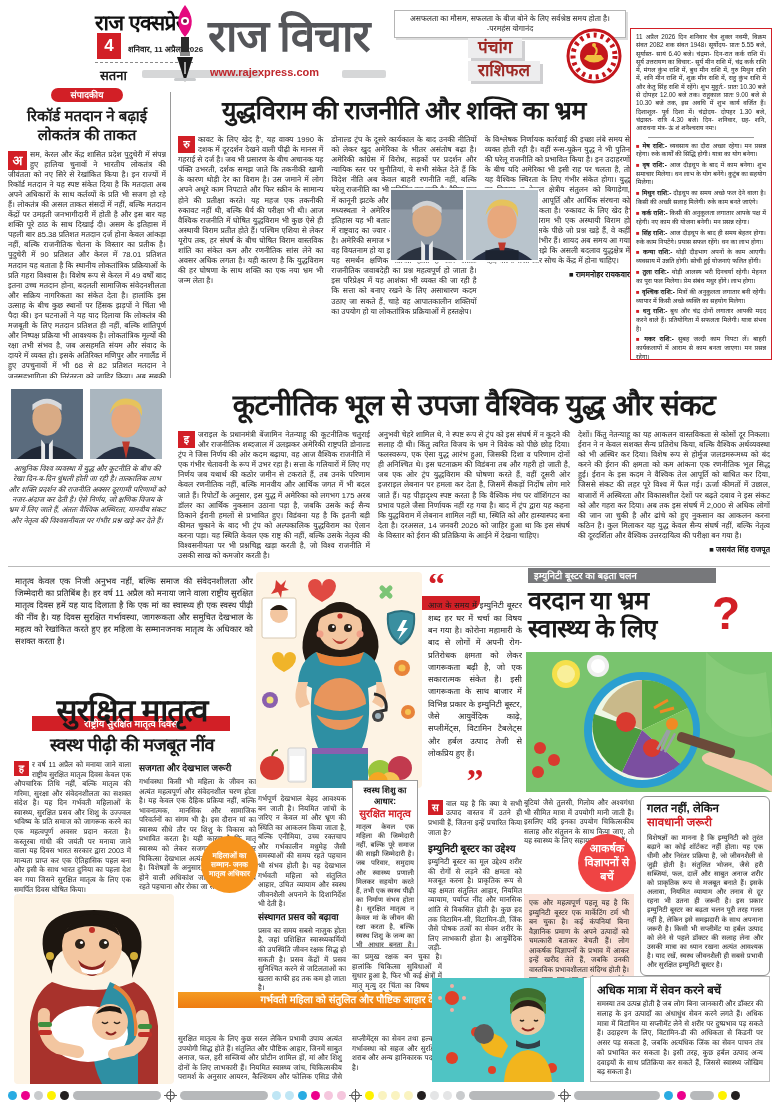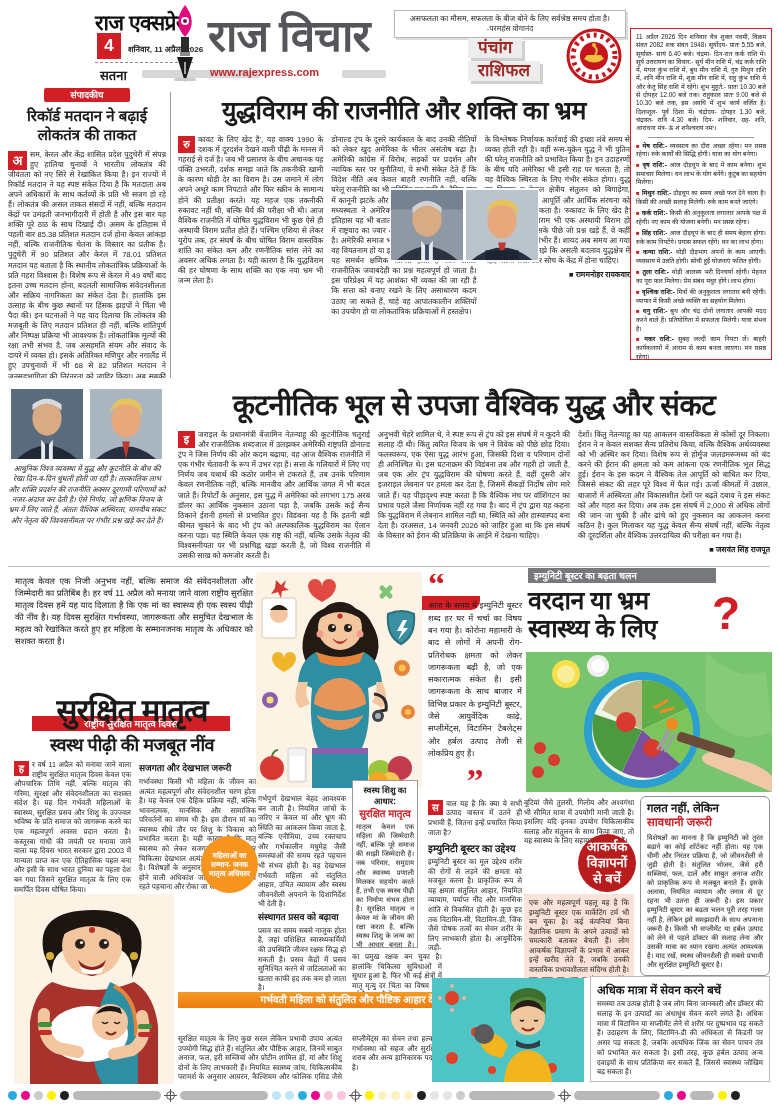--- a/index.html
+++ b/index.html
@@ -30,21 +30,21 @@
   .ritem { margin-bottom:2.5px; text-align:justify; }
   .rb { color:#d21f26; font-size:6px; margin-right:2px; }
 
   
   .body-sm { font-size:7.6px; line-height:1.33; color:#1c1c1c; }
   .body-xs { font-size:7.2px; line-height:1.33; color:#1c1c1c; }
   .dc { float:left; width:17px; height:17px; background:#d21f26; color:#fff; font-size:11px; font-weight:bold; text-align:center; line-height:17px; margin:1px 3px 0 0; }
   .author { text-align:right; font-weight:bold; font-size:7.6px; margin-top:4px; }
 
   
-  .edi-pill { display:block; width:86px; margin:0 auto; background:#d21f26; color:#fff; font-size:9px; font-weight:bold; text-align:center; line-height:14px; border-radius:2px; }
+  .edi-pill { display:block; width:72px; margin:0 auto; background:#d21f26; color:#fff; font-size:9px; font-weight:bold; text-align:center; line-height:14px; border-radius:7px; }
   .edi-head { font-size:15px; font-weight:bold; text-align:center; line-height:1.25; margin-top:5px; }
   .vrule { width:1px; background:#9a9a9a; }
 
   .lead-head { font-size:25px; font-weight:bold; text-align:center; letter-spacing:-.5px; white-space:nowrap; }
   .cols3 { display:flex; gap:8px; }
   .cols3 > div { flex:1; }
   .photo-pair { display:flex; gap:3px; background:#fff; padding:1px; }
   .photo-pair svg { display:block; }
 
   .second-head { font-size:29px; font-weight:bold; text-align:center; letter-spacing:-.5px; white-space:nowrap; }
@@ -54,21 +54,21 @@
   
   .m-intro { font-size:8.4px; line-height:1.42; }
   .rib-red { background:#d21f26; color:#fff; font-weight:bold; text-align:center;margin-top:40px; }
   .special { font-size:9px; line-height:14px; border-radius:0 0 9px 9px; }
   .daybn { font-size:9.5px; line-height:15px; }
   .m-head { font-size:31px; font-weight:bold; letter-spacing:-1px; text-align:center; line-height:1.05; }
   .m-sub { font-size:18px; font-weight:bold; text-align:center; letter-spacing:-.5px; }
   .subhead { font-size:9px; font-weight:bold; margin:3px 0 2px; }
   .badge-circle { border-radius:50%; color:#fff; font-weight:bold; text-align:center; display:flex; align-items:center; justify-content:center; padding:5px; }
   .badge-orange { background:#f7941d; font-size:7.3px; line-height:1.25; }
-  .badge-red { background:#b91c1c; font-size:13px; line-height:1.25; }
+  .badge-red { background:#ef4444; font-size:11px; line-height:1.25; }
   .shishu-box { border:1px solid #9a9a9a; background:#fff; padding:3px; }
   .shishu-t1 { font-size:8.3px; font-weight:bold; text-align:center; }
   .shishu-t2 { font-size:10px; font-weight:bold; color:#d21f26; text-align:center; margin-bottom:2px; }
   .diet-bn { background:linear-gradient(180deg,#f49b22,#ee7c12); color:#fff; font-size:10px; font-weight:bold; text-align:center; line-height:16px; }
   .diet-tx { column-count:2; column-gap:10px; }
 
   
   .gray-bn { background:#77787b; color:#fff; font-size:9.5px; font-weight:bold; line-height:15px; padding-left:6px; }
   .i-head { font-size:25px; font-weight:bold; letter-spacing:-.5px; line-height:1.12; }
   .qmark { font-size:46px; font-weight:bold; color:#d21f26; line-height:1; }

